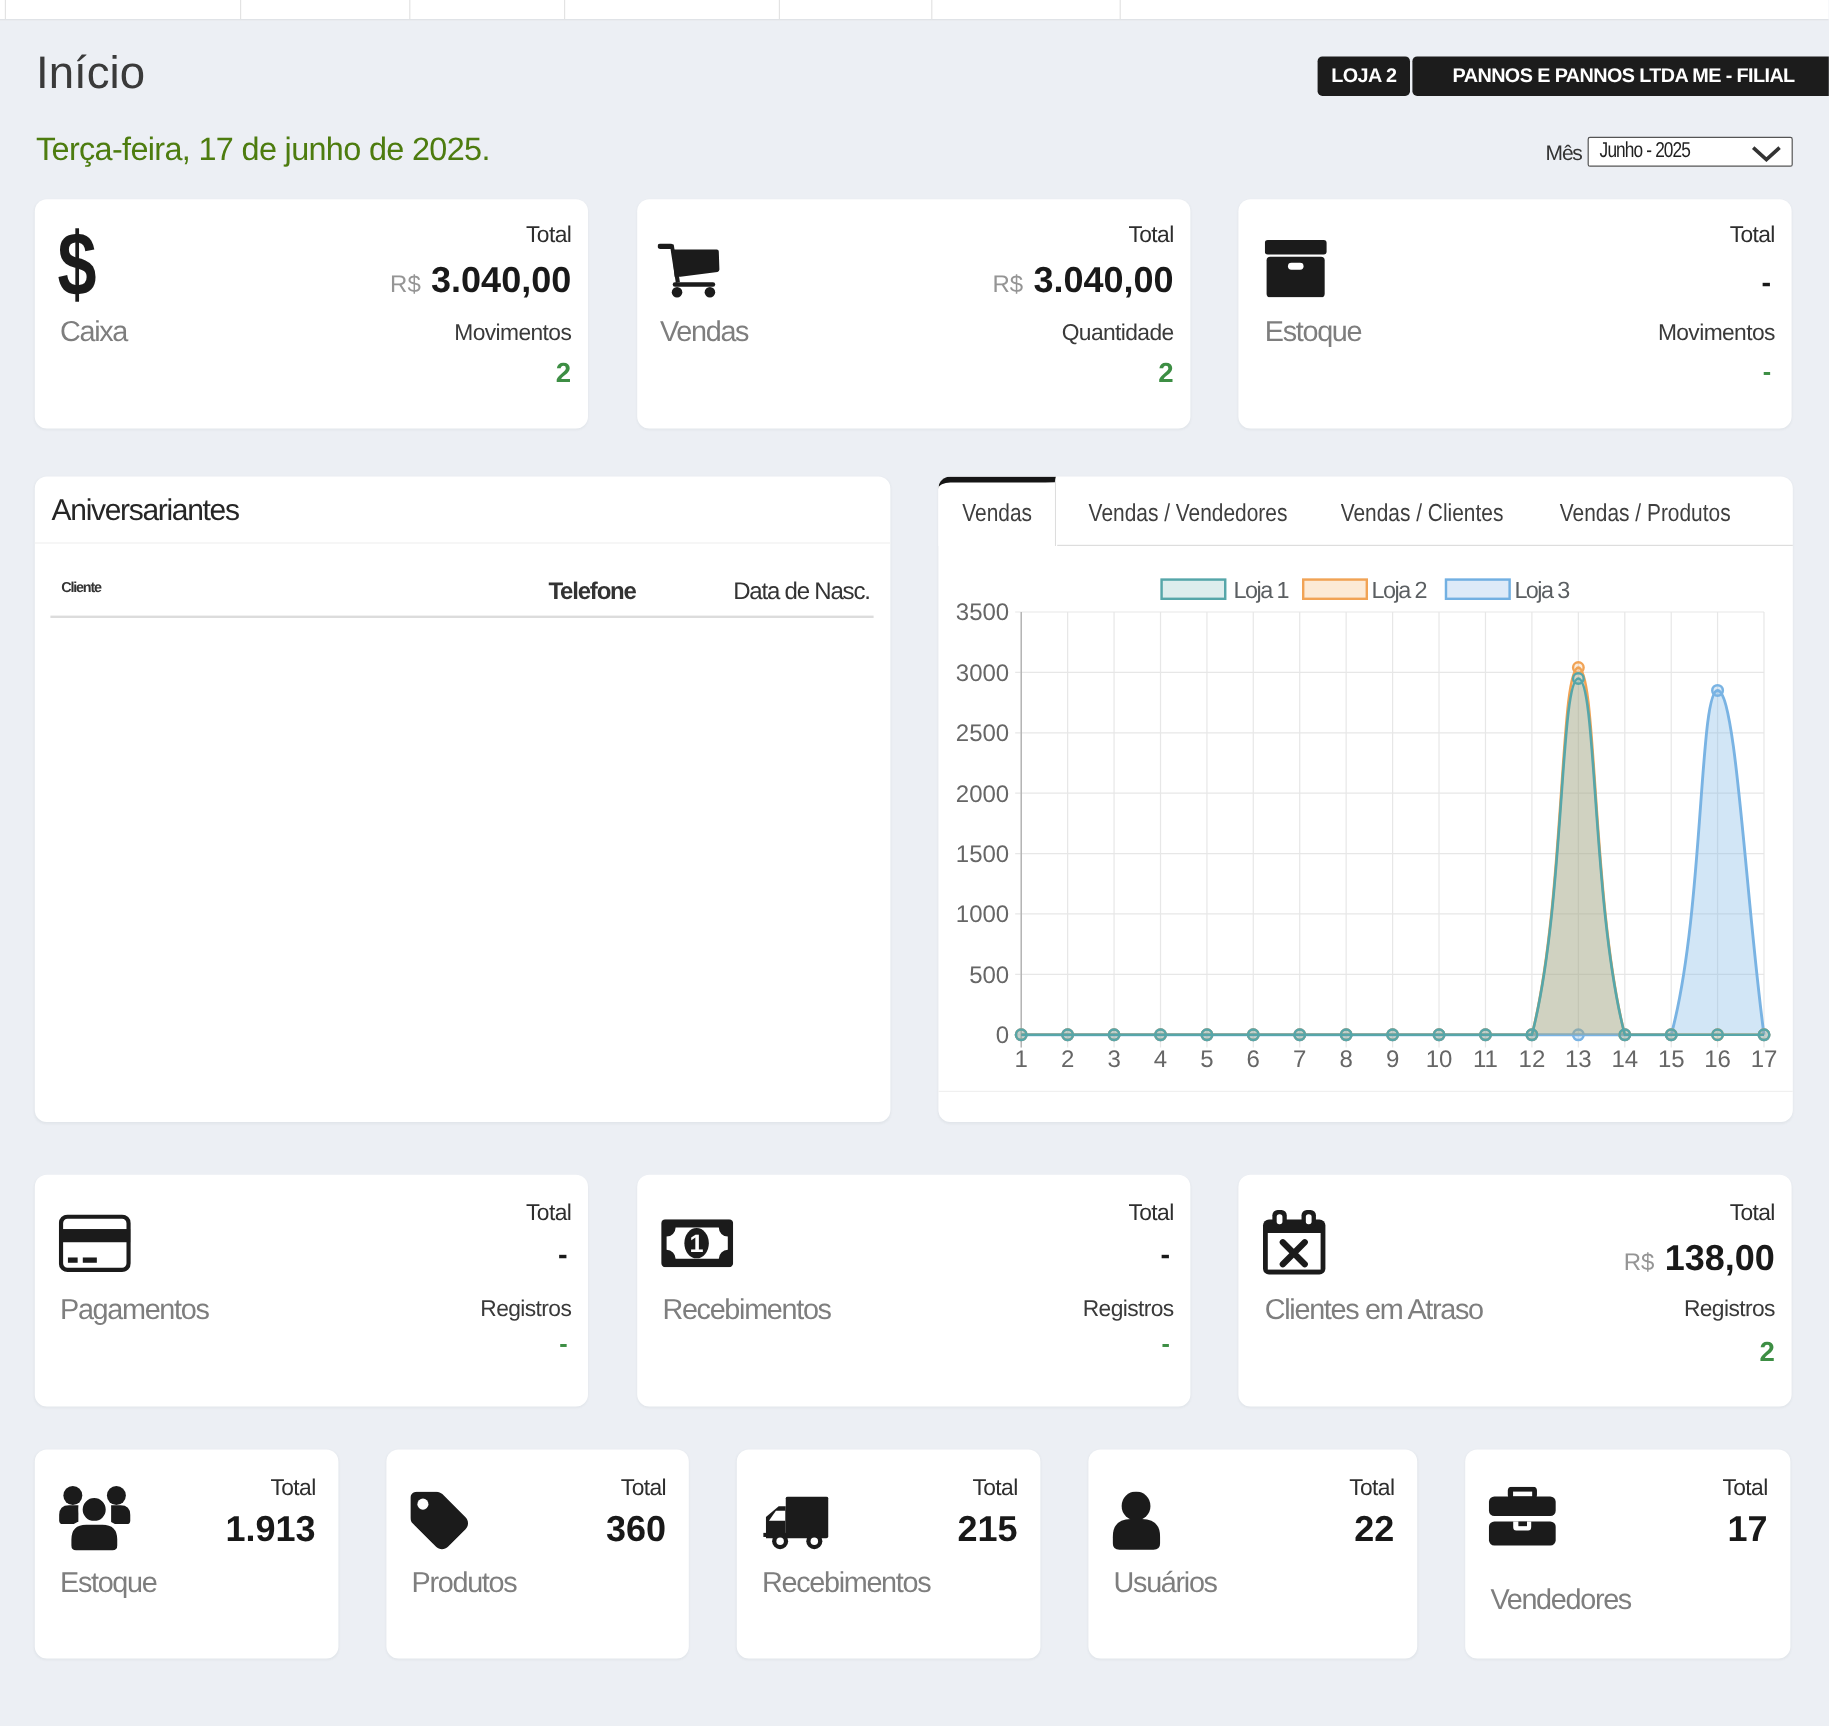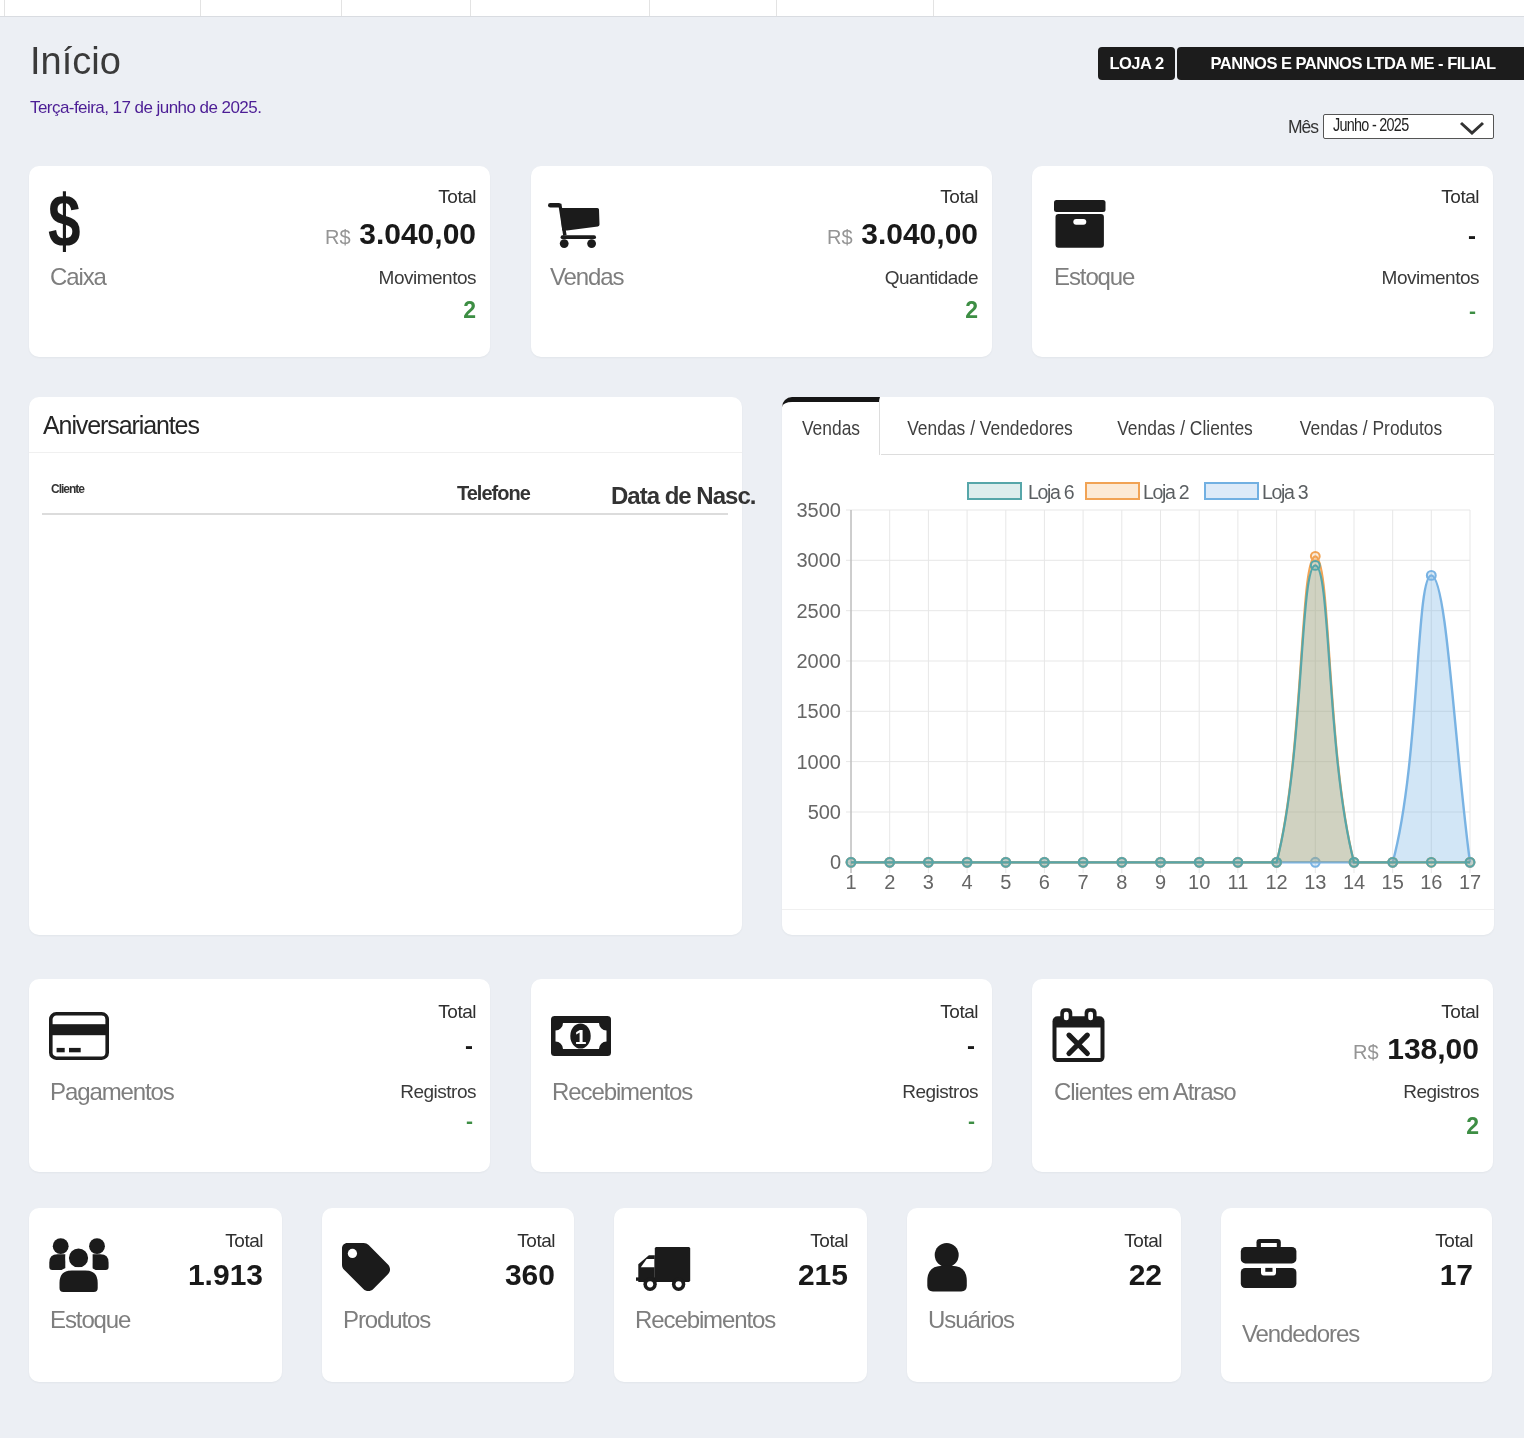--- a/index.html
+++ b/index.html
@@ -2,21 +2,21 @@
 <html lang="pt-br"><head>
 <meta charset="utf-8">
 <title>Início</title>
 <style>
   * { margin:0; padding:0; box-sizing:border-box; }
   html,body { width:1524px; height:1438px; }
   body { background:#eceff4; font-family:"Liberation Sans", sans-serif; position:relative; overflow:hidden; }
   .topbar { position:absolute; left:0; top:0; width:1524px; height:17px; background:#fff; border-bottom:1px solid #d9dce1; }
   .tsep { position:absolute; top:0; height:16px; width:1px; background:#e3e3e3; }
   .h1 { position:absolute; left:30px; top:40px; font-size:38px; color:#3a3a3a; }
-  .date { position:absolute; left:30px; top:98px; font-size:17px; letter-spacing:-0.55px; color:#4c1d95; }
+  .date { position:absolute; left:30px; top:109px; font-size:27px; letter-spacing:-0.55px; color:#4d7c0f; }
   .badge { position:absolute; top:47px; height:33px; background:#1c1c1c; border-radius:4px; color:#fff; font-size:16.5px; letter-spacing:-0.5px; font-weight:bold; line-height:33px; text-align:center; }
   .meslbl { position:absolute; top:117px; font-size:17.5px; letter-spacing:-1px; color:#333; }
   .sel { position:absolute; left:1323px; top:114px; width:171px; height:25px; background:#fff; border:1.5px solid #555; border-radius:2px; font-size:18px; letter-spacing:-0.9px; color:#222; line-height:21px; padding-left:9px; }
   .sel svg { position:absolute; right:8px; top:6px; }
   .card { position:absolute; background:#fff; border-radius:10px; box-shadow:0 1px 2px rgba(40,50,60,0.05); }
   .ic { position:absolute; color:#1b1b1b; }
   .iclbl { position:absolute; font-size:24px; letter-spacing:-1.1px; color:#7e7e7e; white-space:nowrap; }
   .r1 { position:absolute; right:14px; top:20px; font-size:19px; letter-spacing:-0.5px; color:#2e2e2e; }
   .r2 { position:absolute; right:14px; top:51px; font-size:30px; font-weight:bold; color:#191919; white-space:nowrap; }
   .r2 .cur { font-size:20px; font-weight:normal; color:#959595; margin-right:3px; }
@@ -85,33 +85,33 @@
     <div class="r2d">-</div>
     <div class="r3">Movimentos</div>
     <div class="r4d">-</div>
   </div>
 
   <div class="panel" style="left:29px; top:397px; width:713px; height:538px;">
     <div style="position:absolute; left:14px; top:14px; font-size:25px; letter-spacing:-1.1px; color:#262626;">Aniversariantes</div>
     <div style="position:absolute; left:0; top:55px; width:713px; height:1px; background:#f0f0f0;"></div>
     <div style="position:absolute; left:22px; top:85px; font-size:12px; letter-spacing:-1px; font-weight:bold; color:#333;">Cliente</div>
     <div style="position:absolute; left:428px; top:85px; font-size:20px; letter-spacing:-1px; font-weight:bold; color:#333;">Telefone</div>
-    <div style="position:absolute; left:582px; top:85px; font-size:24px; letter-spacing:-1px; font-weight:bold; color:#333; white-space:nowrap;">Data de Nasc.</div>
+    <div style="position:absolute; left:582px; top:85px; font-size:20px; letter-spacing:-1px; font-weight:normal; color:#333; white-space:nowrap;">Data de Nasc.</div>
     <div style="position:absolute; left:13px; top:116px; width:686px; height:2px; background:#dcdcdc;"></div>
   </div>
 
   <div class="panel" style="left:782px; top:397px; width:712px; height:538px;">
     <div style="position:absolute; left:0; top:0; width:98px; height:58px; background:#fff; border-top:5px solid #151515; border-right:1px solid #ddd; border-top-left-radius:10px;"></div>
     <div class="tabt" style="left:49px;">Vendas</div>
     <div class="tabt" style="left:208px;">Vendas / Vendedores</div>
     <div class="tabt" style="left:403px;">Vendas / Clientes</div>
     <div class="tabt" style="left:589px;">Vendas / Produtos</div>
     <div style="position:absolute; left:99px; top:57px; width:613px; height:1px; background:#ddd;"></div>
     <div style="position:absolute; left:185px; top:85px; width:55px; height:18px; background:#ddeded; border:2px solid #56a6a9;"></div>
-    <div class="legt" style="left:246px;">Loja 6</div>
+    <div class="legt" style="left:246px;">Loja 1</div>
     <div style="position:absolute; left:303px; top:85px; width:55px; height:18px; background:#fcead6; border:2px solid #f1a355;"></div>
     <div class="legt" style="left:361px;">Loja 2</div>
     <div style="position:absolute; left:422px; top:85px; width:55px; height:18px; background:#ddeaf8; border:2px solid #72b0e2;"></div>
     <div class="legt" style="left:480px;">Loja 3</div>
     <div style="position:absolute; left:0; top:512px; width:712px; height:1px; background:#f0f0f0;"></div>
     <svg style="position:absolute; left:0; top:0;" width="712" height="510" viewBox="0 0 712 510">
     <g stroke="#e7e7e7" stroke-width="1">
 <line x1="64" y1="113" x2="688" y2="113"></line>
         <line x1="64" y1="163.3" x2="688" y2="163.3"></line>
         <line x1="64" y1="213.7" x2="688" y2="213.7"></line>

